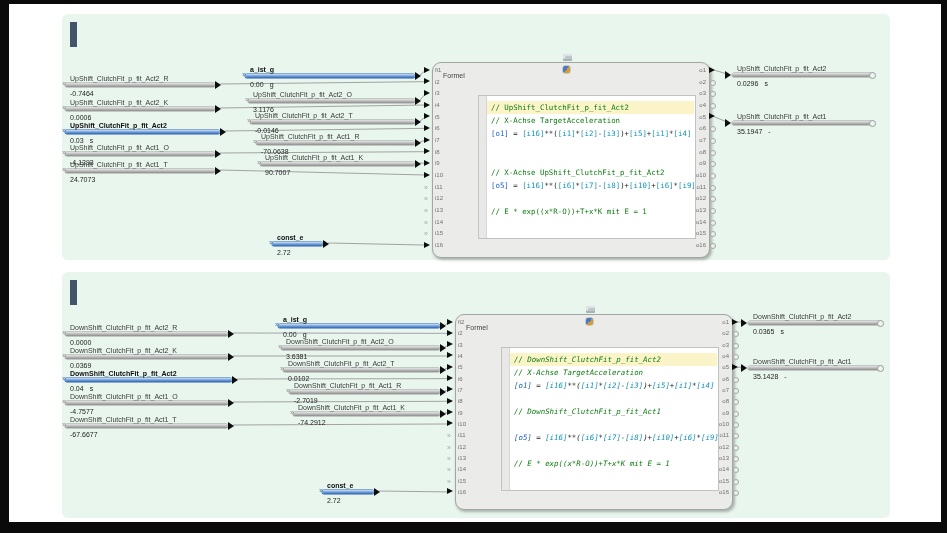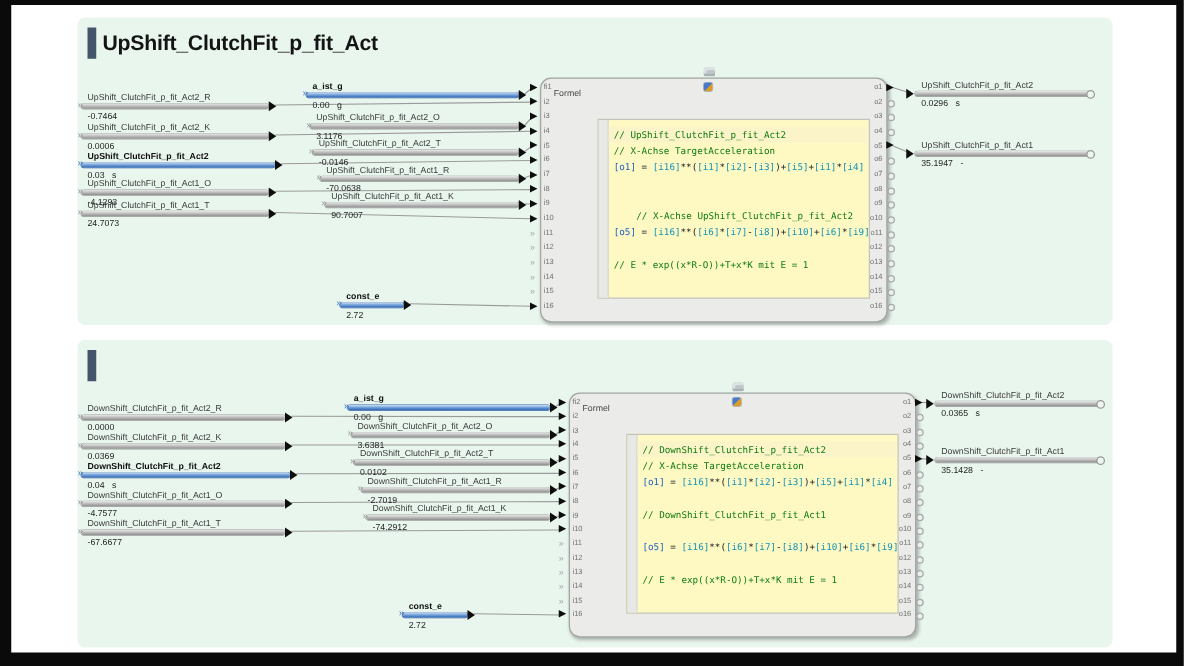--- a/index.html
+++ b/index.html
@@ -30,37 +30,36 @@
          border-radius:9px;box-shadow:1.5px 2px 3px rgba(0,0,0,.28);}
   .formel{position:absolute;left:11px;top:10px;font-size:7px;color:#444;}
   .plabel{position:absolute;font-size:6px;color:#707070;line-height:7px;white-space:nowrap;}
   .pin-arr{position:absolute;width:0;height:0;border-top:3.5px solid transparent;border-bottom:3.5px solid transparent;border-left:6px solid #0d0d0d;}
   .pin-chev{position:absolute;font-size:7px;color:#a5a5a5;line-height:7px;}
   .pin-dot{position:absolute;width:4px;height:4px;border:1px solid #a8a8a8;border-radius:50%;background:#e9efe9;}
   .marker-icon{position:absolute;width:9px;height:7px;background:#c0c7cb;border-radius:1.5px;
                box-shadow:inset 0 -2px 0 #aab2b7, inset 2px 2px 0 #dde2e5;}
   .badge-icon{position:absolute;width:7px;height:7px;border-radius:2px;
               background:linear-gradient(135deg,#4a79c9 50%,#d99c2b 50%);box-shadow:0 0 0 0.5px #9aa;}
-  .code{position:absolute;background:#fef9c3;border:1px solid #c2c2c0;}
+  .code{position:absolute;background:#ffffff;border:1px solid #c2c2c0;}
   .gutter{position:absolute;left:0;top:0;bottom:0;width:7px;background:#e8e8e6;border-right:1px solid #d6d6d4;}
   .cline{position:absolute;left:12px;right:2px;height:13px;font-family:"DejaVu Sans Mono",monospace;
          font-size:7.4px;line-height:13px;white-space:pre;color:#1a1a1a;}
   .cline.hl{left:8px;right:1px;padding-left:4px;background:#fbf4c8;}
   .cmt{color:#0e7c10;}
   .oref{color:#1f5fc8;}
   .iref{color:#1293b8;}
 </style>
 </head>
 <body>
 
 <div class="frame">
   <div class="canvas" id="canvas"></div>
 <div class="panel" style="left: 62px; top: 14px; width: 828px; height: 246px;"></div>
     <div class="tbar" style="left: 70px; top: 22px; width: 7px; height: 25px;"></div>
-    <div class="ptitle" style="left: 82px; top: 25px;">UpShift_ClutchFit_p_fit_Act</div>
     <div class="panel" style="left: 62px; top: 272px; width: 828px; height: 246px;"></div>
     <div class="tbar" style="left: 70px; top: 280px; width: 7px; height: 25px;"></div>
     <svg class="wires" width="947" height="533">
       <line x1="220" y1="84" x2="426" y2="81.67" stroke="#9a9a9a" stroke-width="0.9"></line>
       <line x1="220" y1="108" x2="426" y2="105.00999999999999" stroke="#9a9a9a" stroke-width="0.9"></line>
       <line x1="225" y1="131" x2="426" y2="128.35" stroke="#9a9a9a" stroke-width="0.9"></line>
       <line x1="220" y1="153" x2="426" y2="151.69" stroke="#9a9a9a" stroke-width="0.9"></line>
       <line x1="220" y1="170" x2="426" y2="175.03" stroke="#9a9a9a" stroke-width="0.9"></line>
       <line x1="420" y1="75" x2="426" y2="70" stroke="#9a9a9a" stroke-width="0.9"></line>
       <line x1="420" y1="100" x2="426" y2="93.34" stroke="#9a9a9a" stroke-width="0.9"></line>
@@ -241,21 +240,21 @@
     <div class="pin-dot" style="left: 710px; top: 231.38px;"></div>
     <div class="plabel" style="left: 435px; top: 242.05px;">i16</div>
     <div class="plabel" style="left: 693px; top: 242.05px; width: 13px; text-align: right;">o16</div>
     <div class="pin-arr" style="left: 424px; top: 241.55px;"></div>
     <div class="pin-dot" style="left: 710px; top: 243.05px;"></div>
     <div class="code" style="left: 478px; top: 95px; width: 216px; height: 142px;">
       <div class="gutter"></div>
       <div class="cline hl cmt" style="top: 5px;">// UpShift_ClutchFit_p_fit_Act2</div>
       <div class="cline cmt" style="top: 18px;">// X-Achse TargetAcceleration</div>
       <div class="cline" style="top: 31px;"><span></span><span class="oref">[o1]</span><span> = </span><span class="iref">[i16]</span><span>**(</span><span class="iref">[i1]</span><span>*</span><span class="iref">[i2]</span><span>-</span><span class="iref">[i3]</span><span>)+</span><span class="iref">[i5]</span><span>+</span><span class="iref">[i1]</span><span>*</span><span class="iref">[i4]</span><span></span></div>
-      <div class="cline cmt" style="top: 70px; margin-left: 18px;">// X-Achse UpShift_ClutchFit_p_fit_Act2</div>
+      <div class="cline cmt" style="top: 70px;">// X-Achse UpShift_ClutchFit_p_fit_Act2</div>
       <div class="cline" style="top: 83px;"><span></span><span class="oref">[o5]</span><span> = </span><span class="iref">[i16]</span><span>**(</span><span class="iref">[i6]</span><span>*</span><span class="iref">[i7]</span><span>-</span><span class="iref">[i8]</span><span>)+</span><span class="iref">[i10]</span><span>+</span><span class="iref">[i6]</span><span>*</span><span class="iref">[i9]</span><span></span></div>
       <div class="cline cmt" style="top: 109px;">// E * exp((x*R-O))+T+x*K mit E = 1</div>
     </div>
     <div class="signal" style="left: 65px; top: 324px; width: 163px; height: 22px;">
       <div class="s-label">DownShift_ClutchFit_p_fit_Act2_R</div>
       <div class="s-bar"></div>
       <div class="s-value"><span>0.0000</span><span class="unit"></span></div>
       <span class="stub">»</span>
       <div class="arr"></div>
     </div>
@@ -404,21 +403,21 @@
     <div class="pin-chev" style="left: 447px; top: 466.29px;">»</div>
     <div class="pin-dot" style="left: 733px; top: 467.29px;"></div>
     <div class="plabel" style="left: 458px; top: 477.62px;">i15</div>
     <div class="plabel" style="left: 716px; top: 477.62px; width: 13px; text-align: right;">o15</div>
     <div class="pin-chev" style="left: 447px; top: 477.62px;">»</div>
     <div class="pin-dot" style="left: 733px; top: 478.62px;"></div>
     <div class="plabel" style="left: 458px; top: 488.95px;">i16</div>
     <div class="plabel" style="left: 716px; top: 488.95px; width: 13px; text-align: right;">o16</div>
     <div class="pin-arr" style="left: 447px; top: 488.45px;"></div>
     <div class="pin-dot" style="left: 733px; top: 489.95px;"></div>
-    <div class="code" style="left: 501px; top: 347px; width: 216px; height: 142px;">
+    <div class="code" style="left: 501px; top: 347px; width: 216px; height: 142px; font-style: italic;">
       <div class="gutter"></div>
       <div class="cline hl cmt" style="top: 5px;">// DownShift_ClutchFit_p_fit_Act2</div>
       <div class="cline cmt" style="top: 18px;">// X-Achse TargetAcceleration</div>
       <div class="cline" style="top: 31px;"><span></span><span class="oref">[o1]</span><span> = </span><span class="iref">[i16]</span><span>**(</span><span class="iref">[i1]</span><span>*</span><span class="iref">[i2]</span><span>-</span><span class="iref">[i3]</span><span>)+</span><span class="iref">[i5]</span><span>+</span><span class="iref">[i1]</span><span>*</span><span class="iref">[i4]</span><span></span></div>
       <div class="cline cmt" style="top: 57px;">// DownShift_ClutchFit_p_fit_Act1</div>
       <div class="cline" style="top: 83px;"><span></span><span class="oref">[o5]</span><span> = </span><span class="iref">[i16]</span><span>**(</span><span class="iref">[i6]</span><span>*</span><span class="iref">[i7]</span><span>-</span><span class="iref">[i8]</span><span>)+</span><span class="iref">[i10]</span><span>+</span><span class="iref">[i6]</span><span>*</span><span class="iref">[i9]</span><span></span></div>
       <div class="cline cmt" style="top: 109px;">// E * exp((x*R-O))+T+x*K mit E = 1</div>
     </div>
   </div>
 

